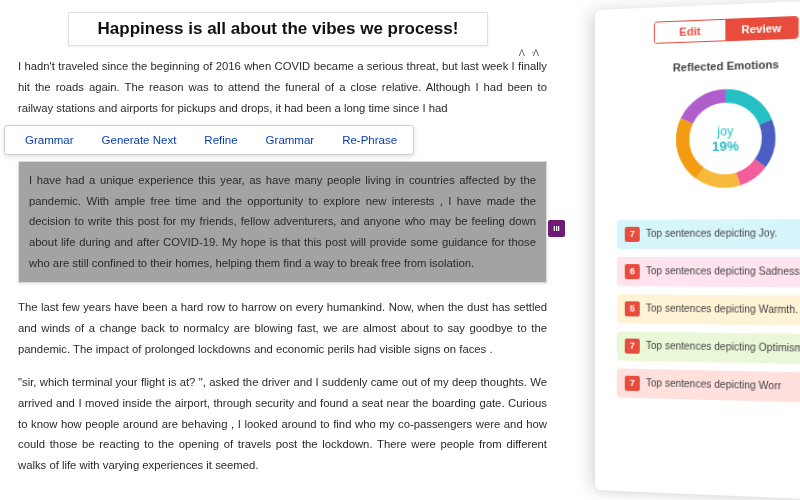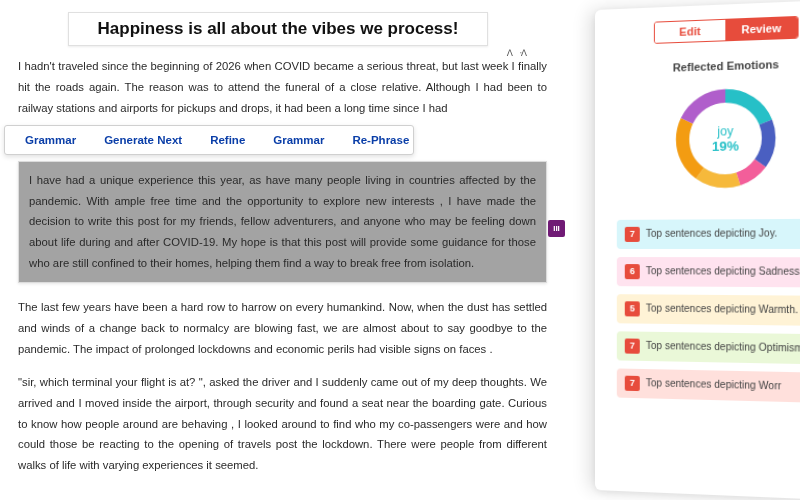--- a/index.html
+++ b/index.html
@@ -23,21 +23,21 @@
     border: 1px solid #e0e0e0;
     box-shadow: 0 1px 2px rgba(0,0,0,0.08);
     padding: 6px 10px;
     font-size: 17px;
     font-weight: 700;
     color: #111;
     text-align: center;
   }
   .collapse-mark {
     position: absolute;
-    right: 36px;
+    right: 24px;
     top: 48px;
     font-size: 9px;
     letter-spacing: 2px;
     color: #555;
   }
   .para {
     font-size: 11.3px;
     line-height: 1.85;
     color: #2a2a2a;
     text-align: justify;
@@ -52,21 +52,21 @@
     box-shadow: 0 2px 5px rgba(0,0,0,0.12);
     background: #fff;
     padding: 4px 6px;
     margin: -6px 0 6px -14px;
     width: 410px;
     position: relative;
     z-index: 3;
   }
   .toolbar-item {
     font-size: 11.5px;
-    font-weight: 700;
+    font-weight: 400;
     color: #0a3ea8;
     padding: 4px 14px;
     cursor: pointer;
     white-space: nowrap;
   }
   .toolbar-sep {
     width: 1px; height: 16px; background: #ddd;
   }
   .highlight-block {
     border: 1px solid #dcdcdc;
@@ -165,21 +165,21 @@
   }
 </style>
 </head>
 <body>
 
 <div class="editor-pane">
 
   <div class="title-box">Happiness is all about the vibes we process!</div>
   <div class="collapse-mark">ᐱ  ᐼ</div>
 
-  <p class="para">I hadn't traveled since the beginning of 2026 when COVID became a serious threat, but last week I finally hit the roads again. The reason was to attend the funeral of a close relative. Although I had been to railway stations and airports for pickups and drops, it had been a long time since I had</p>
+  <p class="para">I hadn't traveled since the beginning of 2016 when COVID became a serious threat, but last week I finally hit the roads again. The reason was to attend the funeral of a close relative. Although I had been to railway stations and airports for pickups and drops, it had been a long time since I had</p>
 
   <div class="toolbar">
     <div class="toolbar-item">Grammar</div>
     <div class="toolbar-sep"></div>
     <div class="toolbar-item">Generate Next</div>
     <div class="toolbar-sep"></div>
     <div class="toolbar-item">Refine</div>
     <div class="toolbar-sep"></div>
     <div class="toolbar-item">Grammar</div>
     <div class="toolbar-sep"></div>

